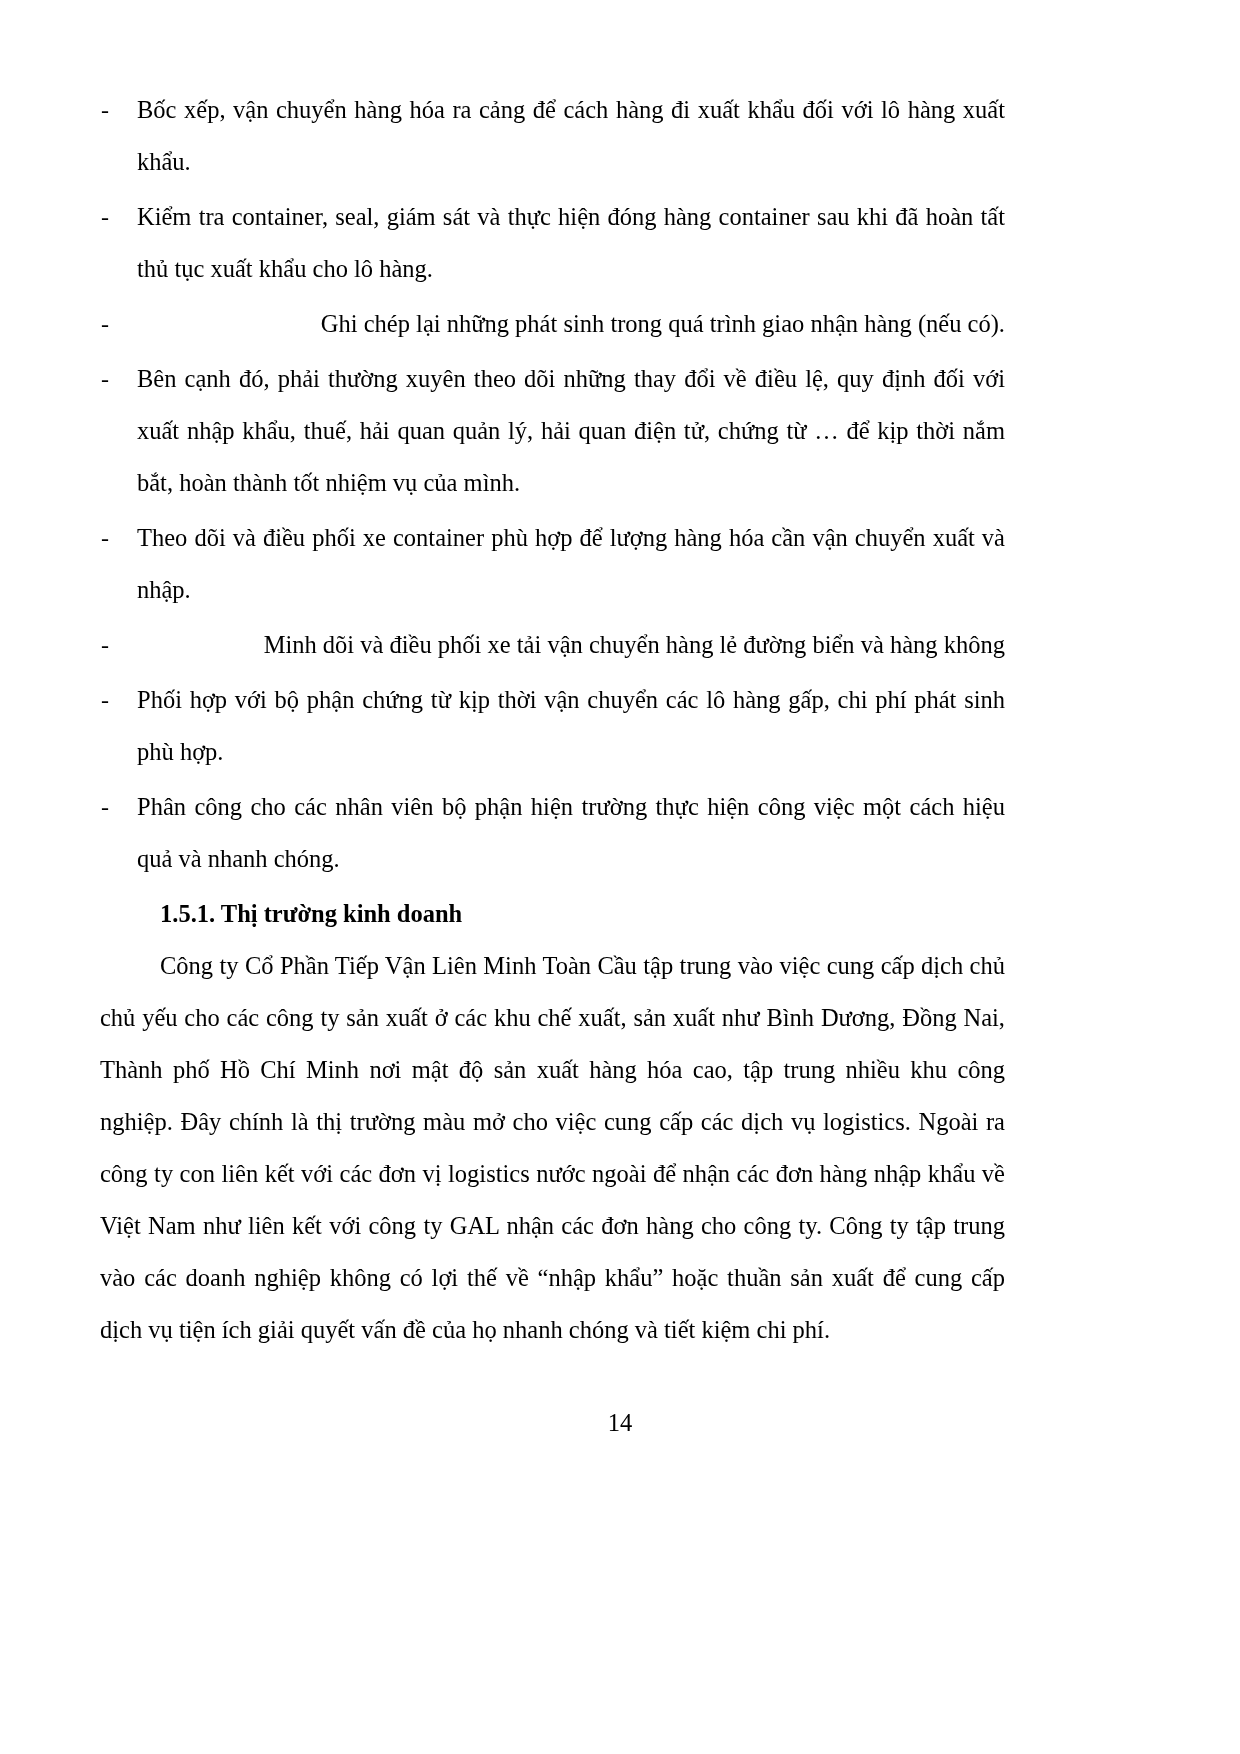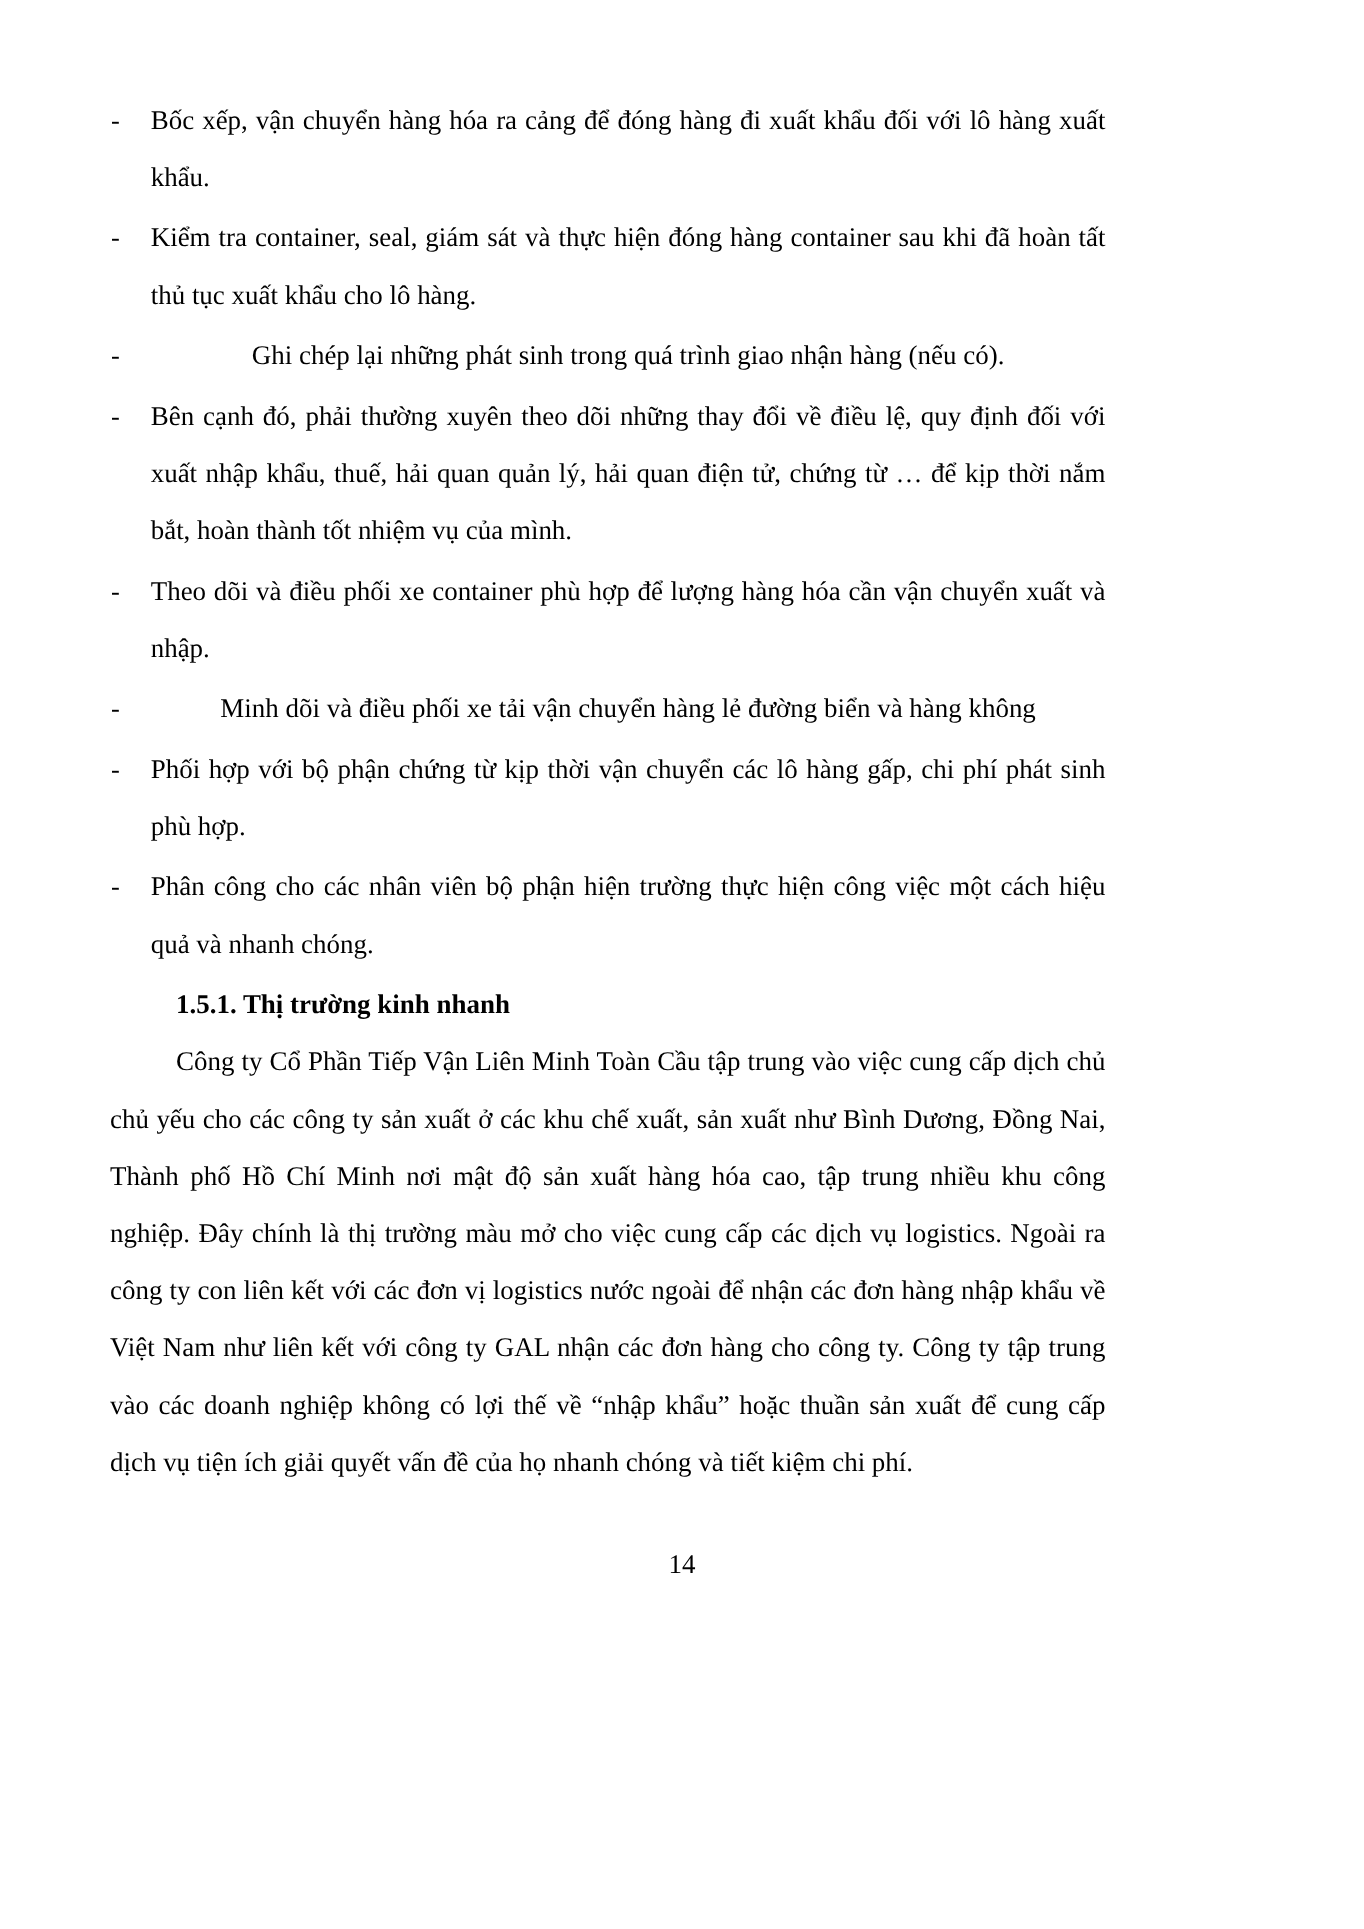--- a/index.html
+++ b/index.html
@@ -41,21 +41,21 @@
   }
   .bullet-text {
     flex: 1 1 auto;
     font-size: 24.5px;
     line-height: 52px;
     text-align: justify;
     text-justify: inter-word;
     hyphens: none;
   }
   .bullet-text.nojustify {
-    text-align: center;
+    text-align: right;
   }
 
   
   .para {
     font-size: 24.5px;
     line-height: 52px;
     text-align: justify;
     text-indent: 60px;
     margin: 0;
   }
@@ -81,21 +81,21 @@
   }
 </style>
 </head>
 <body>
 
 <div class="page">
   <div class="content">
 
     <div class="bullet-row">
       <span class="bullet-mark">-</span>
-      <span class="bullet-text">Bốc xếp, vận chuyển hàng hóa ra cảng để đóng hàng đi xuất khẩu đối với lô hàng xuất khẩu.</span>
+      <span class="bullet-text">Bốc xếp, vận chuyển hàng hóa ra cảng để cách hàng đi xuất khẩu đối với lô hàng xuất khẩu.</span>
     </div>
 
     <div class="bullet-row">
       <span class="bullet-mark">-</span>
       <span class="bullet-text">Kiểm tra container, seal, giám sát và thực hiện đóng hàng container sau khi đã hoàn tất thủ tục xuất khẩu cho lô hàng.</span>
     </div>
 
     <div class="bullet-row">
       <span class="bullet-mark">-</span>
       <span class="bullet-text nojustify">Ghi chép lại những phát sinh trong quá trình giao nhận hàng (nếu có).</span>
@@ -121,20 +121,20 @@
     <div class="bullet-row">
       <span class="bullet-mark">-</span>
       <span class="bullet-text">Phối hợp với bộ phận chứng từ kịp thời vận chuyển các lô hàng gấp, chi phí phát sinh phù hợp.</span>
     </div>
 
     <div class="bullet-row">
       <span class="bullet-mark">-</span>
       <span class="bullet-text">Phân công cho các nhân viên bộ phận hiện trường thực hiện công việc một cách hiệu quả và nhanh chóng.</span>
     </div>
 
-    <div class="heading">1.5.1. Thị trường kinh nhanh</div>
+    <div class="heading">1.5.1. Thị trường kinh doanh</div>
 
     <div class="para">Công ty Cổ Phần Tiếp Vận Liên Minh Toàn Cầu tập trung vào việc cung cấp dịch chủ chủ yếu cho các công ty sản xuất ở các khu chế xuất, sản xuất như Bình Dương, Đồng Nai, Thành phố Hồ Chí Minh nơi mật độ sản xuất hàng hóa cao, tập trung nhiều khu công nghiệp. Đây chính là thị trường màu mở cho việc cung cấp các dịch vụ logistics. Ngoài ra công ty con liên kết với các đơn vị logistics nước ngoài để nhận các đơn hàng nhập khẩu về Việt Nam như liên kết với công ty GAL nhận các đơn hàng cho công ty. Công ty tập trung vào các doanh nghiệp không có lợi thế về “nhập khẩu” hoặc thuần sản xuất để cung cấp dịch vụ tiện ích giải quyết vấn đề của họ nhanh chóng và tiết kiệm chi phí.</div>
 
   </div>
 
   <div class="page-number">14</div>
 </div>
 
 </body></html>

